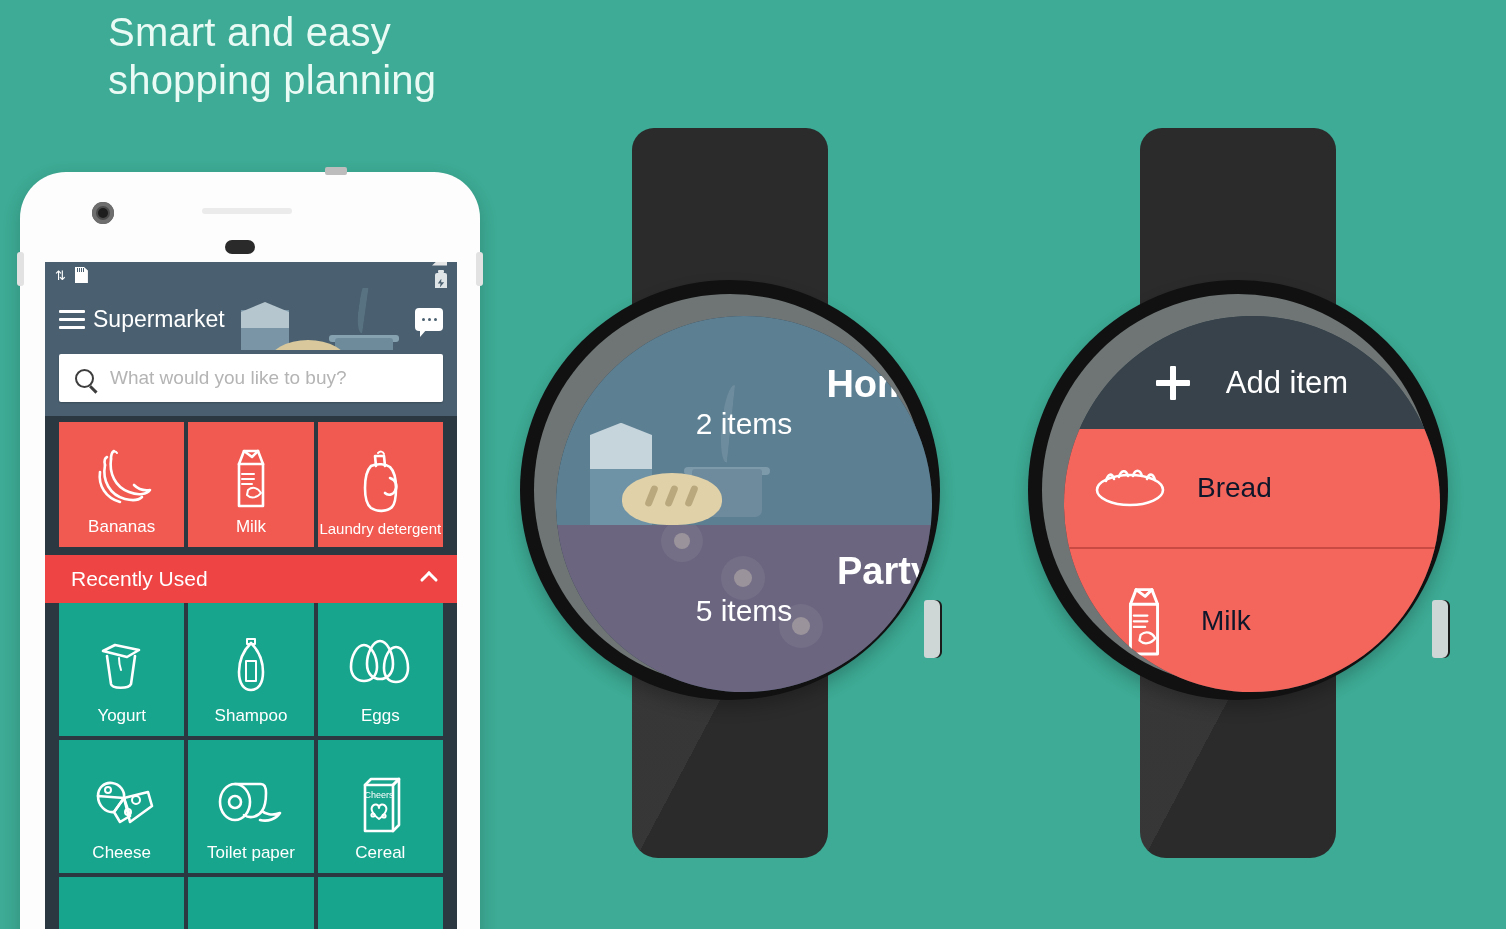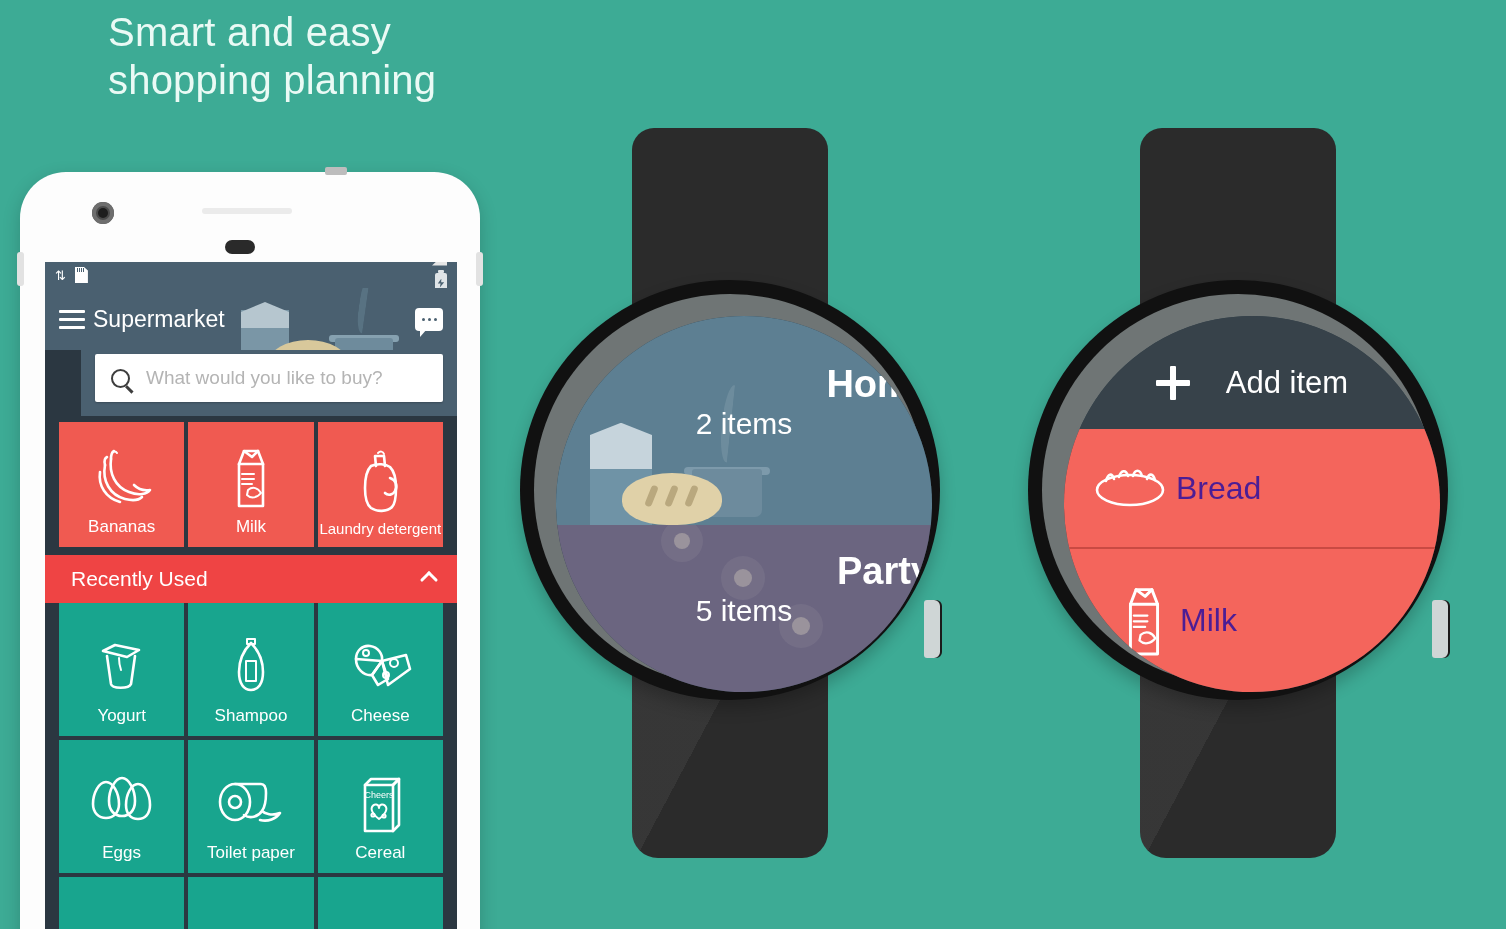--- a/index.html
+++ b/index.html
@@ -212,21 +212,21 @@
     position: relative;
     display: flex; align-items: center; justify-content: center; gap: 3px;
   }
   .chat-icon::after {
     content: ""; position: absolute; left: 5px; top: 21px;
     border-left: 7px solid #fff; border-bottom: 8px solid transparent;
   }
   .chat-icon i { width: 3px; height: 3px; background: #4a6070; border-radius: 50%; display: block; }
 
   
-  .search-wrap { background: #4a6070; padding: 4px 14px 14px; margin-left: 36px; }
+  .search-wrap { background: #4a6070; padding: 4px 14px 14px; }
   .searchbar {
     height: 48px; background: #fff; border-radius: 2px;
     display: flex; align-items: center; padding: 0 16px;
     box-shadow: 0 1px 2px rgba(0,0,0,.22);
   }
   .search-glass {
     width: 15px; height: 15px; border: 2.5px solid #3d3d3d; border-radius: 50%;
     position: relative; flex: none;
   }
   .search-glass::after {
@@ -369,21 +369,21 @@
   .f-add-label { color: #fff; font-size: 31px; }
 
   .f-row {
     position: absolute; left: 0; width: 100%;
     background: #f4655c;
     display: flex; align-items: center; padding-left: 30px;
     box-sizing: border-box;
   }
   .f-row.r1 { top: 30%; height: 31.5%; }
   .f-row.r2 { top: 61.5%; height: 38.5%; border-top: 2px solid #c94a43; }
-  .f-row-label { color: #4c1d95; font-size: 32px; margin-left: 10px; }
+  .f-row-label { color: #0f172a; font-size: 28px; margin-left: 31px; }
 
   
   .sk { fill: none; stroke: #ffffff; stroke-width: 2.6; stroke-linecap: round; stroke-linejoin: round; }
   .sk-thin { fill: none; stroke: #ffffff; stroke-width: 2; stroke-linecap: round; stroke-linejoin: round; }
 </style>
 </head>
 <body>
 
 <div class="headline">Smart and easy
 shopping planning</div>
@@ -501,42 +501,42 @@
           <svg width="46" height="62" viewBox="0 0 46 62">
             <path class="sk" d="M23 8c-6 6-12 16-12 29 0 12 5 18 12 18s12-6 12-18c0-13-6-23-12-29z"></path>
             <path class="sk-thin" d="M19 4h8v5h-8z"></path>
             <path class="sk-thin" d="M18 26h10v20H18z"></path>
           </svg>
         </div>
         <div class="tile-label">Shampoo</div>
       </div>
       <div class="tile teal">
         <div class="tile-ico">
+          <svg width="68" height="54" viewBox="0 0 68 54">
+            <path class="sk" d="M18 6c-7 0-13 11-13 22 0 9 6 14 13 14s13-5 13-14C31 17 25 6 18 6z"></path>
+            <path class="sk" d="M34 2c-7 0-13 12-13 23 0 10 6 15 13 15s13-5 13-15C47 14 41 2 34 2z"></path>
+            <path class="sk" d="M50 8c-7 0-12 11-12 21 0 9 5 14 12 14s12-5 12-14c0-10-5-21-12-21z"></path>
+          </svg>
+        </div>
+        <div class="tile-label">Eggs</div>
+      </div>
+
+      <div class="tile teal">
+        <div class="tile-ico">
           <svg width="64" height="58" viewBox="0 0 64 58">
             <path class="sk" d="M8 22c0-8 6-14 14-13 8 1 13 8 12 15"></path>
             <path class="sk" d="M8 22l26 2-10 14c-8 1-16-6-16-16z"></path>
             <path class="sk" d="M34 24l24-6 4 14-22 16z"></path>
             <path class="sk" d="M34 24l-10 14 6 10 10-6z"></path>
             <circle class="sk-thin" cx="18" cy="16" r="3"></circle>
             <circle class="sk-thin" cx="46" cy="26" r="4"></circle>
             <circle class="sk-thin" cx="38" cy="38" r="3"></circle>
           </svg>
         </div>
         <div class="tile-label">Cheese</div>
-      </div>
-
-      <div class="tile teal">
-        <div class="tile-ico">
-          <svg width="68" height="54" viewBox="0 0 68 54">
-            <path class="sk" d="M18 6c-7 0-13 11-13 22 0 9 6 14 13 14s13-5 13-14C31 17 25 6 18 6z"></path>
-            <path class="sk" d="M34 2c-7 0-13 12-13 23 0 10 6 15 13 15s13-5 13-15C47 14 41 2 34 2z"></path>
-            <path class="sk" d="M50 8c-7 0-12 11-12 21 0 9 5 14 12 14s12-5 12-14c0-10-5-21-12-21z"></path>
-          </svg>
-        </div>
-        <div class="tile-label">Eggs</div>
       </div>
       <div class="tile teal">
         <div class="tile-ico">
           <svg width="72" height="52" viewBox="0 0 72 52">
             <ellipse class="sk" cx="20" cy="25" rx="15" ry="18"></ellipse>
             <circle class="sk" cx="20" cy="25" r="6"></circle>
             <path class="sk" d="M20 7h26c3 0 5 3 5 9 0 8-1 14-4 18-4 6-12 8-18 4"></path>
             <path class="sk" d="M47 34c3 3 10 5 18 2-4 6-12 9-20 7"></path>
           </svg>
         </div>

